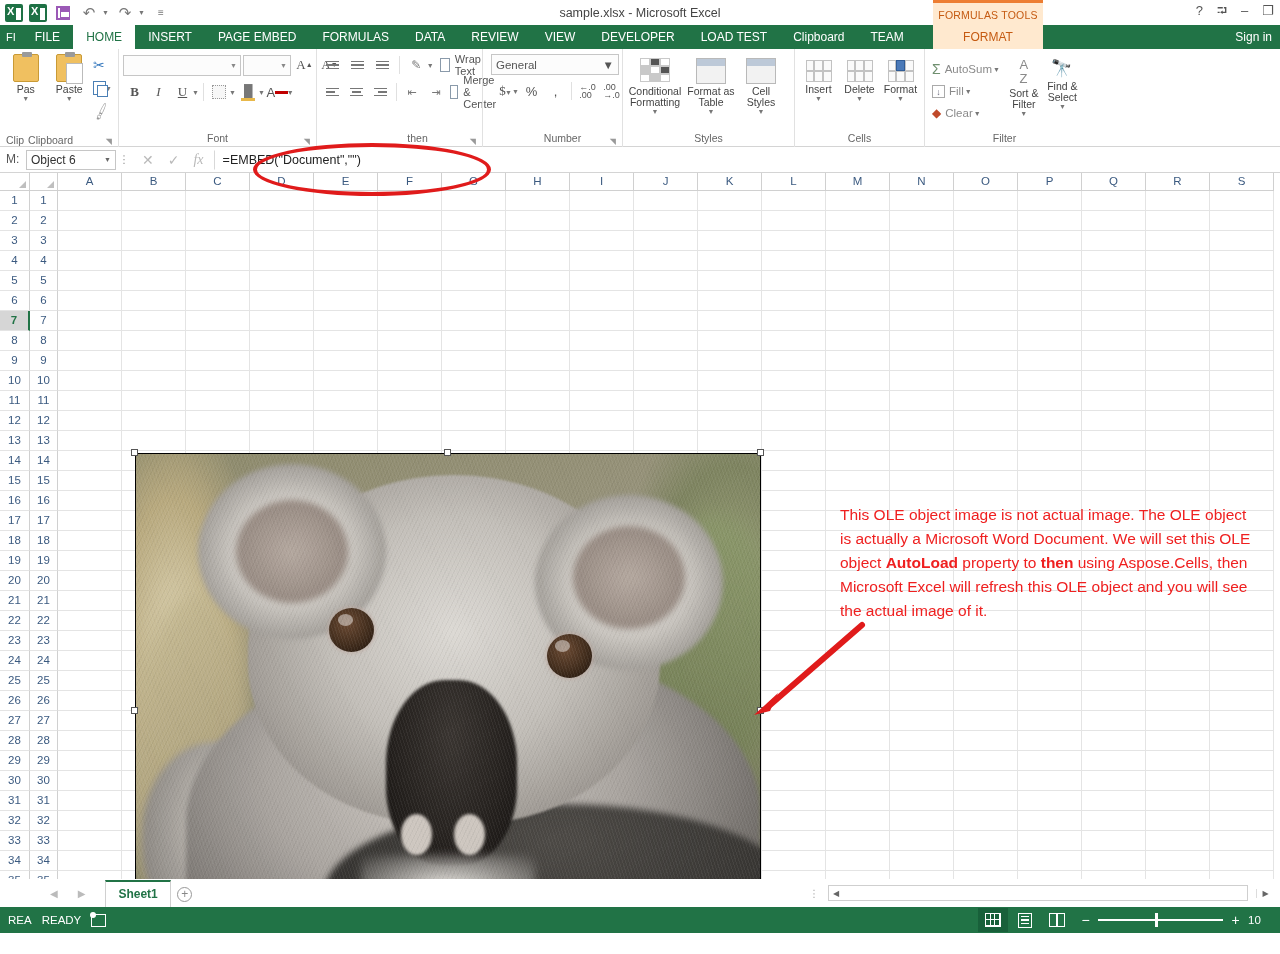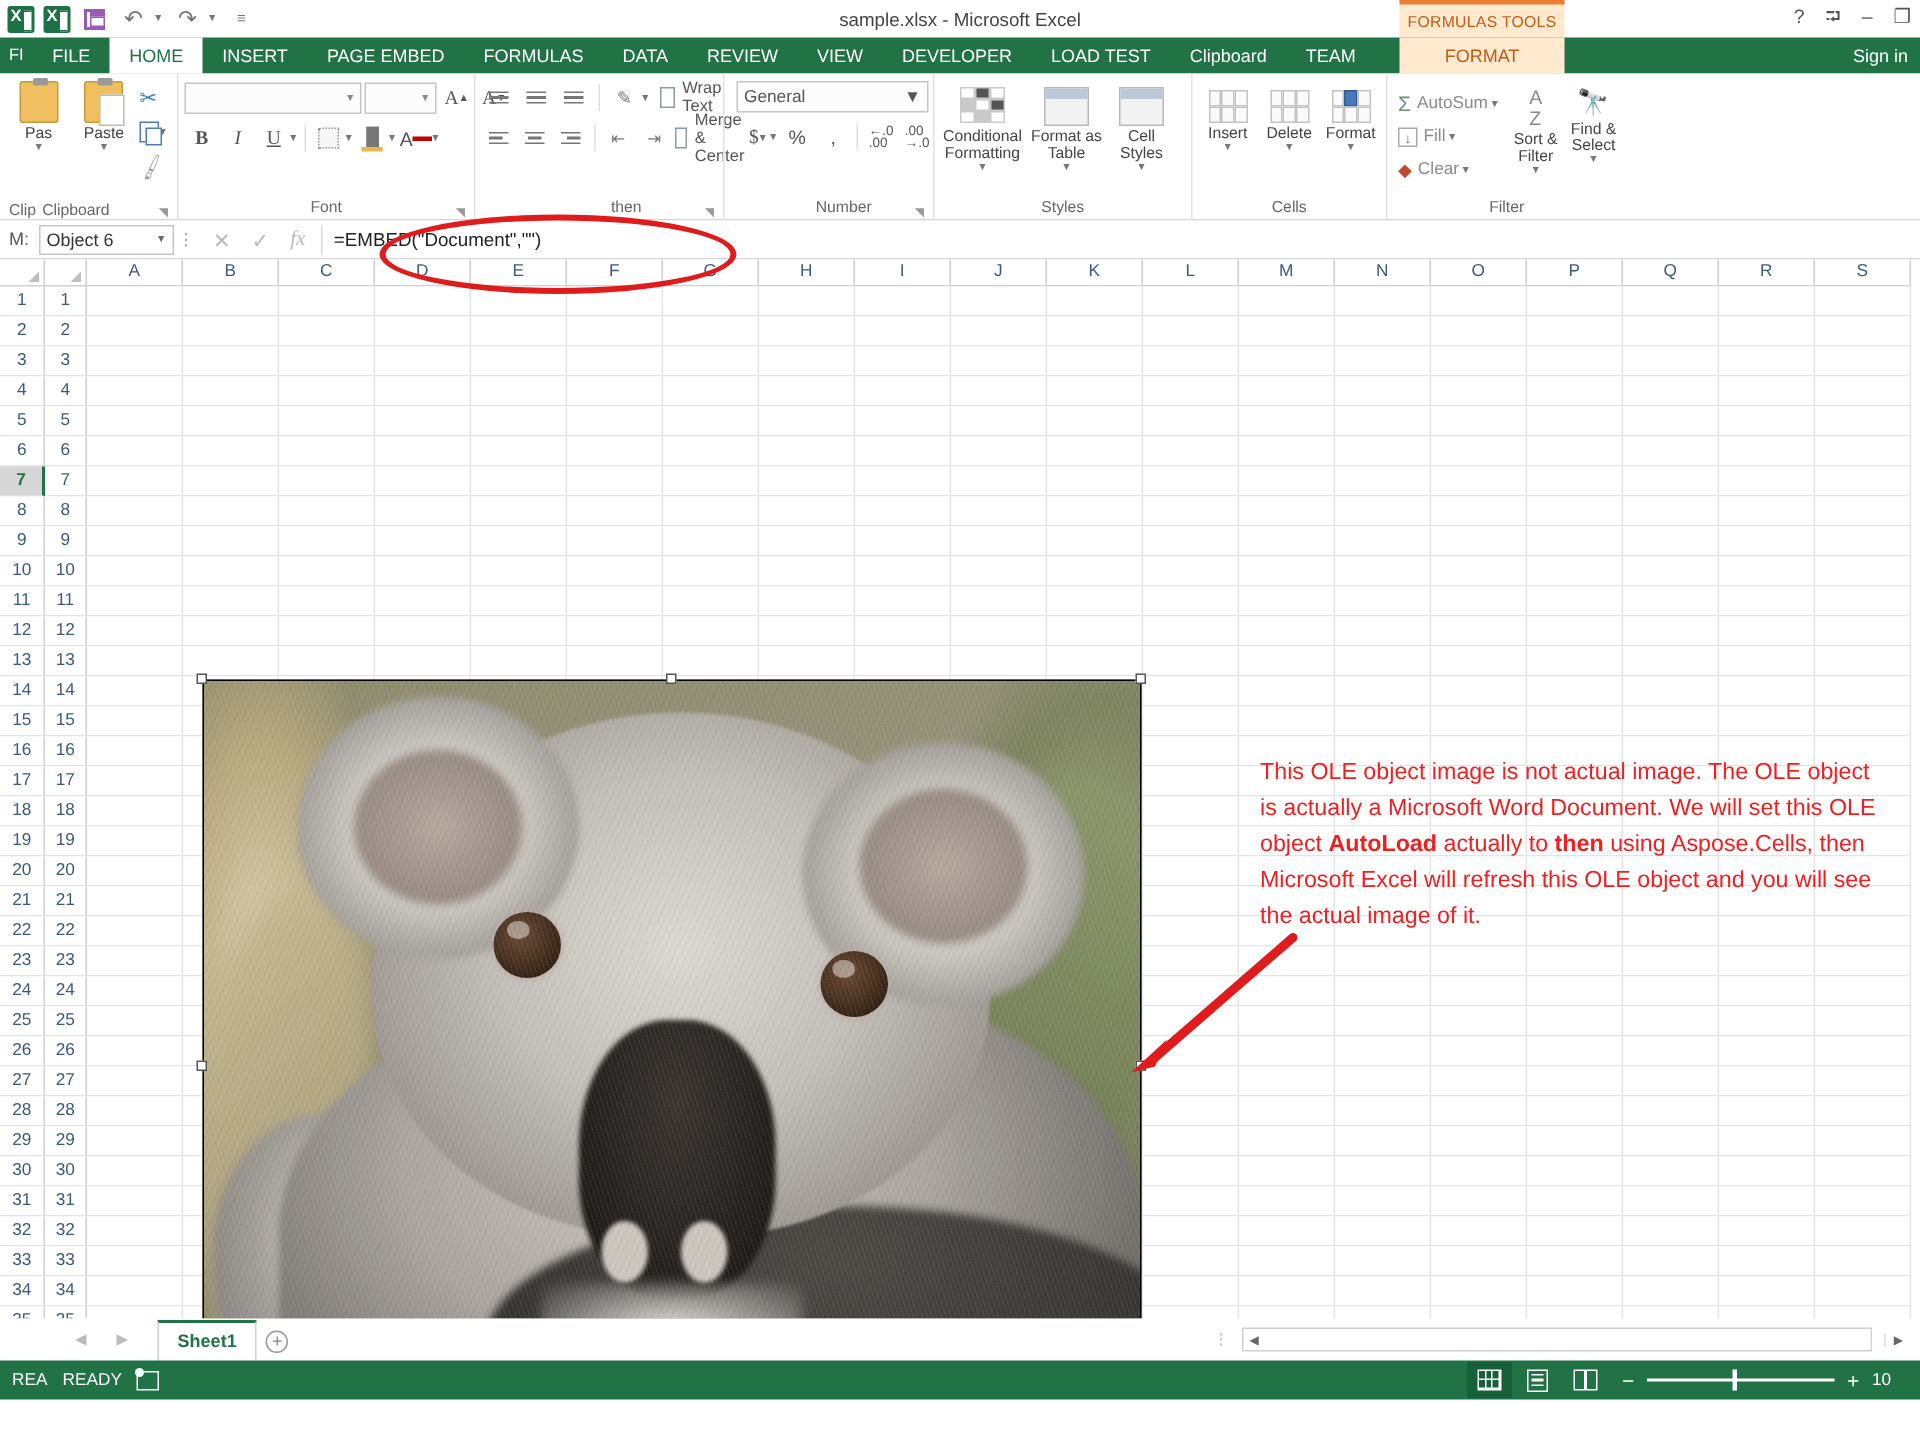--- a/index.html
+++ b/index.html
@@ -1633,21 +1633,21 @@
       </div>
     </div>
 
     <div class="handle" style="left:131px;  top:276px;"></div>
     <div class="handle" style="left:444px;  top:276px;"></div>
     <div class="handle" style="left:757px;  top:276px;"></div>
     <div class="handle" style="left:131px;  top:534px;"></div>
     <div class="handle" style="left:757px;  top:534px;"></div>
 
     <div class="anno-text">
-      <span>This OLE object image is not actual image. The OLE object is actually a Microsoft Word Document. We will set this OLE object </span><b>AutoLoad</b><span> actually to </span><b>then</b><span> using Aspose.Cells, then Microsoft Excel will refresh this OLE object and you will see the actual image of it.</span>
+      <span>This OLE object image is not actual image. The OLE object is actually a Microsoft Word Document. We will set this OLE object </span><b>AutoLoad</b><span> property to </span><b>then</b><span> using Aspose.Cells, then Microsoft Excel will refresh this OLE object and you will see the actual image of it.</span>
     </div>
 
     <svg class="anno-arrow" width="130" height="130" viewBox="0 0 130 130">
       <line x1="122" y1="32" x2="30" y2="112" stroke="#e01b1b" stroke-width="6" stroke-linecap="round"></line>
       <polygon points="14,122 38,100 30,118" fill="#e01b1b"></polygon>
     </svg>
   </div>
 
   <div class="anno-ellipse"></div>
 

